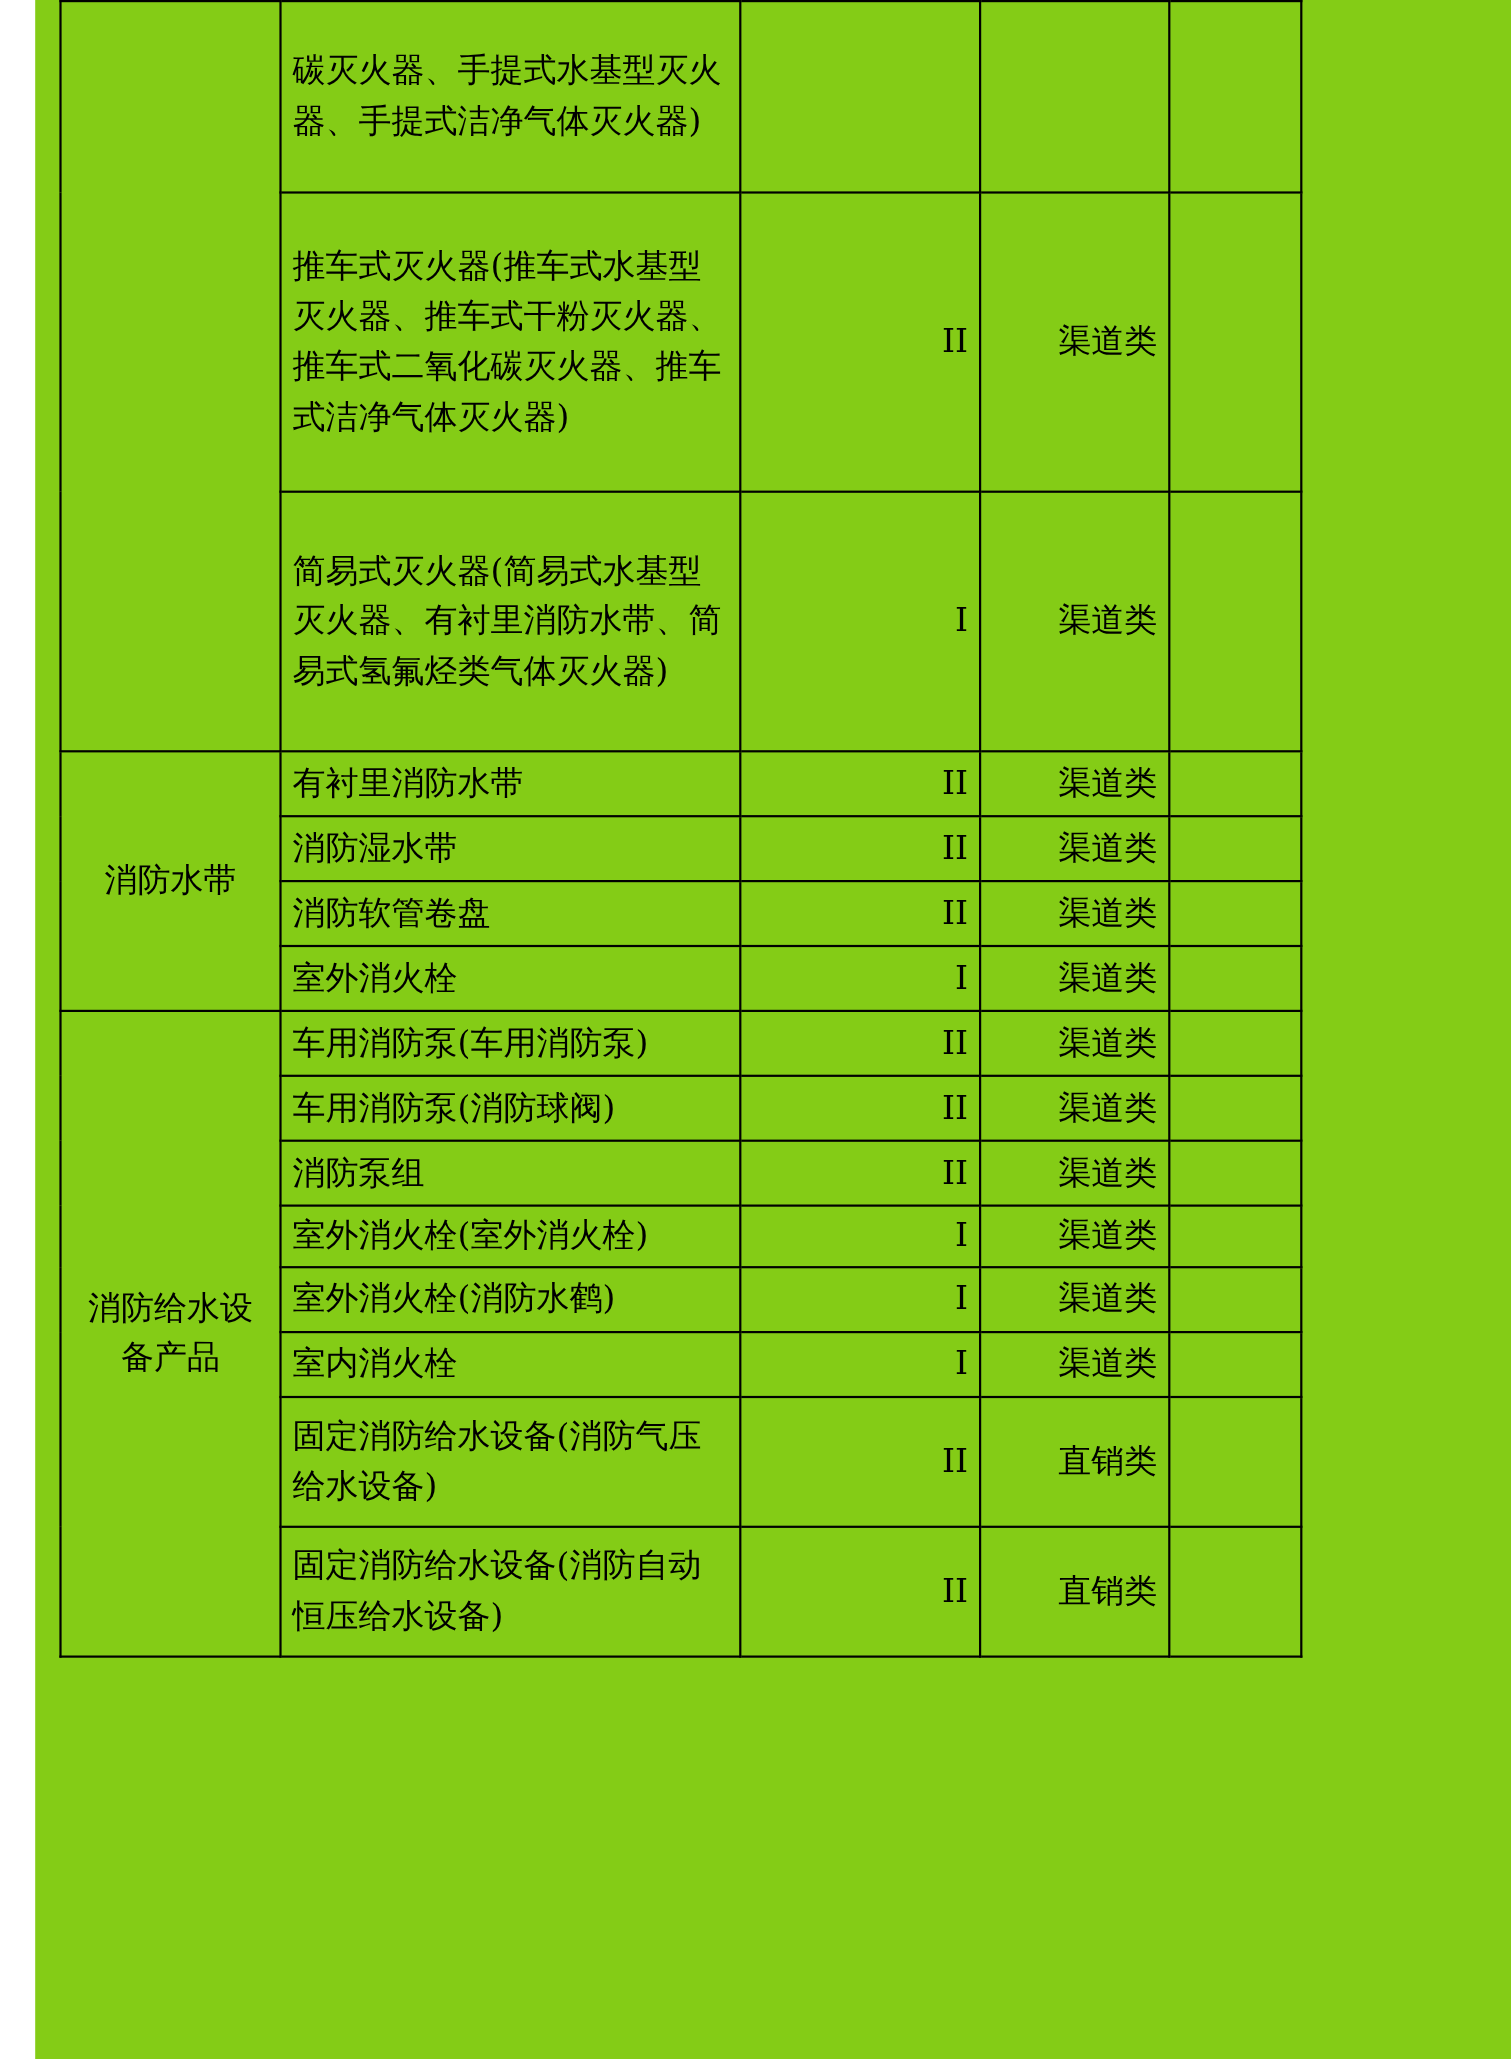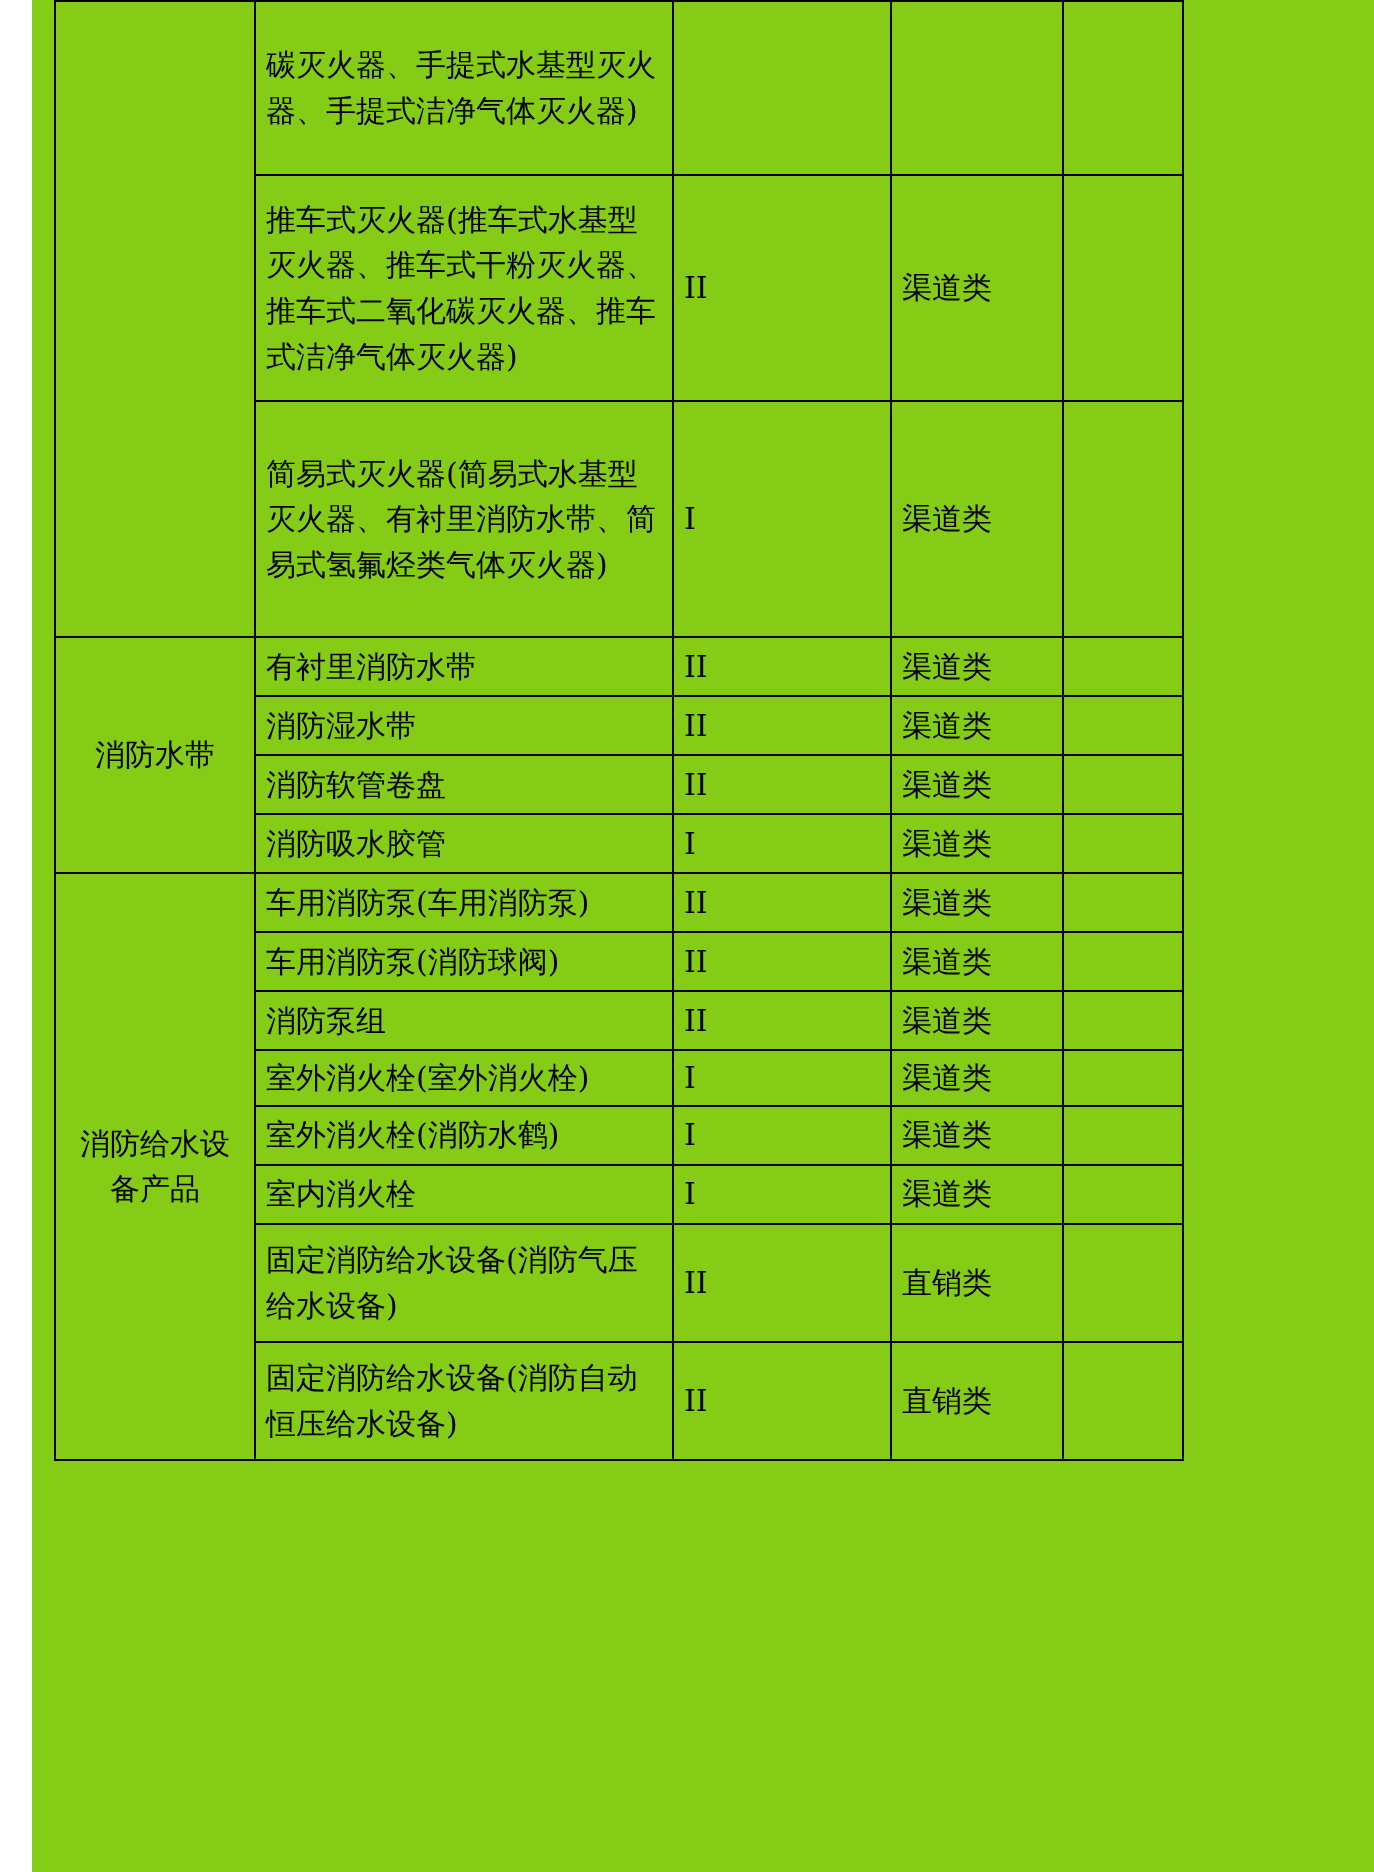--- a/index.html
+++ b/index.html
@@ -48,21 +48,21 @@
   }
   td.name {
     text-align: left;
     vertical-align: top;
     padding-top: 8px;
   }
   td.name.mid {
     vertical-align: middle;
   }
   td.level, td.type {
-    text-align: left;
+    text-align: right;
     vertical-align: middle;
   }
   td.blank {
     padding: 0;
   }
   td.bottomtext {
     vertical-align: bottom;
     padding-bottom: 6px;
   }
 </style>
@@ -83,21 +83,21 @@
 
       <tr>
         <td class="cat" rowspan="3"></td>
         <td class="name" style="height:174px">碳灭火器、手提式水基型灭火器、手提式洁净气体灭火器)</td>
         <td class="level"></td>
         <td class="type"></td>
         <td class="blank"></td>
       </tr>
 
       <tr>
-        <td class="name bottomtext" style="height:226px">推车式灭火器(推车式水基型灭火器、推车式干粉灭火器、推车式二氧化碳灭火器、推车式洁净气体灭火器)</td>
+        <td class="name bottomtext" style="height:272px">推车式灭火器(推车式水基型灭火器、推车式干粉灭火器、推车式二氧化碳灭火器、推车式洁净气体灭火器)</td>
         <td class="level bottomtext">II</td>
         <td class="type bottomtext">渠道类</td>
         <td class="blank"></td>
       </tr>
 
       <tr>
         <td class="name bottomtext" style="height:236px">简易式灭火器(简易式水基型灭火器、有衬里消防水带、简易式氢氟烃类气体灭火器)</td>
         <td class="level bottomtext">I</td>
         <td class="type bottomtext">渠道类</td>
         <td class="blank"></td>
@@ -116,21 +116,21 @@
         <td class="type">渠道类</td>
         <td class="blank"></td>
       </tr>
       <tr>
         <td class="name mid" style="height:59px">消防软管卷盘</td>
         <td class="level">II</td>
         <td class="type">渠道类</td>
         <td class="blank"></td>
       </tr>
       <tr>
-        <td class="name mid" style="height:59px">消防吸水胶管</td>
+        <td class="name mid" style="height:59px">室外消火栓</td>
         <td class="level">I</td>
         <td class="type">渠道类</td>
         <td class="blank"></td>
       </tr>
 
       <tr>
         <td class="cat" rowspan="8">消防给水设备产品</td>
         <td class="name mid" style="height:59px">车用消防泵(车用消防泵)</td>
         <td class="level">II</td>
         <td class="type">渠道类</td>

